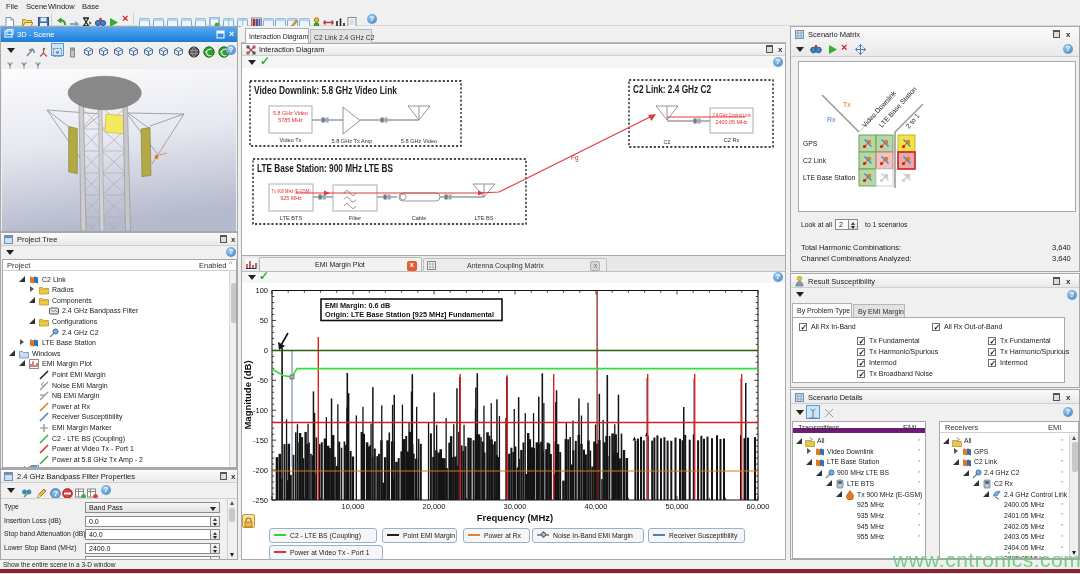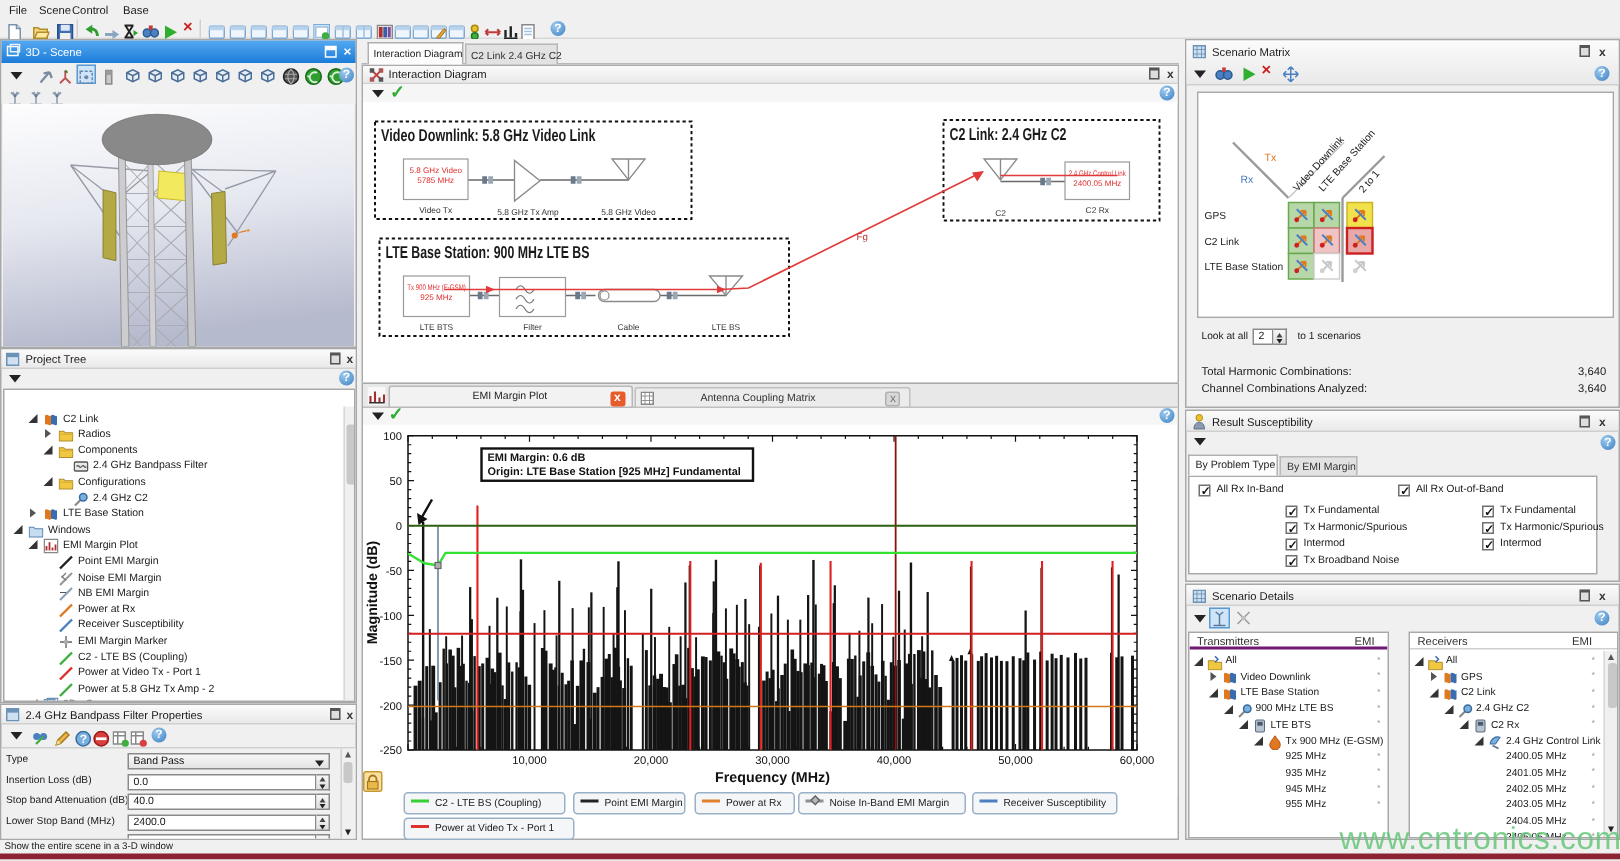--- a/index.html
+++ b/index.html
@@ -21,21 +21,21 @@
 .fld{position:absolute;background:#fff;border:1px solid #8a8a8a;font-size:7px;color:#111;line-height:9px;padding-left:3px;white-space:nowrap}
 .spn{position:absolute;width:9px;border:1px solid #8a8a8a;border-left:none;background:linear-gradient(#f8f8f8,#ddd)}
 .hlp{position:absolute;width:10px;height:10px;border-radius:50%;background:radial-gradient(circle at 35% 30%,#9ecbf0,#3a7fc0);color:#fff;font-size:8px;font-weight:bold;text-align:center;line-height:10px}
 .gchk{position:absolute;color:#2fae2f;font-size:12px;font-weight:bold}
 </style></head>
 <body>
 
 <div class="a" style="left:0;top:0;width:1080px;height:12px;background:#f0f0f0">
  <span class="a t7" style="left:6px;top:2px">File</span>
  <span class="a t7" style="left:26px;top:2px">Scene</span>
- <span class="a t7" style="left:48px;top:2px">Control</span>
+ <span class="a t7" style="left:48px;top:2px">Window</span>
  <span class="a t7" style="left:82px;top:2px">Base</span>
 </div>
 
 <div class="a" style="left:0;top:12px;width:1080px;height:14px;background:#f0f0f0;border-bottom:1px solid #d8d8d8" id="maintb">
     <div class="a" style="left:4px;top:2px;width:11px;height:11px;"><svg width="11" height="11" viewBox="0 0 11 11">
         <path d="M2 0.5h5l2.5 2.5v7.5h-7.5z" fill="#fff" stroke="#7a93ad"></path>
         <path d="M7 0.5v2.5h2.5" fill="#d6e4f2" stroke="#7a93ad"></path>
       </svg></div>
     <div class="a" style="left:22px;top:2px;width:11px;height:11px;"><svg width="11" height="11" viewBox="0 0 11 11">
         <path d="M0.5 2.5h3l1 1h5v6h-9z" fill="#f5d77a" stroke="#b08d2f"></path>
@@ -265,20 +265,25 @@
       </svg>
   <span class="a ttl" style="left:16px;top:2px">Project Tree</span>
   <div class="pin a" style="left:219px;top:2px"></div>
   <span class="a xbtn" style="left:230px;top:3px">x</span>
  </div>
  <div class="a" style="left:0;top:13px;width:236px;height:13px">
   <div class="arr a" style="left:5px;top:4px"></div>
   <div class="hlp" style="left:225px;top:1px">?</div>
  </div>
  <div class="a wbox" style="left:1px;top:26px;width:235px;height:209px;overflow:hidden">
+  <div class="a" style="left:0;top:0;width:233px;height:11px;background:#fff;border-bottom:1px solid #d0d0d0">
+   <span class="a t7" style="left:4px;top:1px;color:#333">Project</span>
+   <span class="a t7" style="left:196px;top:1px;color:#333">Enabled</span>
+   <span class="a" style="left:226px;top:0px;font-size:7px;color:#888">^</span>
+  </div>
   <div class="a" style="left:0;top:11px;width:226px;height:197px" id="ptree">
         <div class="arrE a" style="left:16px;top:4.5px"></div>
         <svg class="a" width="10" height="10" viewBox="0 0 10 10" style="left:26px;top:3.5px">
           <path d="M1 9V2c2-1.5 3 1.5 4 0v6c-1 1.5-2-1-4 0z" fill="#e07820"></path>
           <path d="M5 9V2c2-1.5 3 1.5 4 0v6c-1 1.5-2-1-4 0z" fill="#3a6db0"></path>
         </svg>
         <span class="a t7" style="left:39px;top:4.5px;font-size:7px">C2 Link</span>
         <div class="arrR a" style="left:27px;top:15.1px"></div>
         <svg class="a" width="10" height="10" viewBox="0 0 10 10" style="left:36px;top:14.1px">
           <path d="M0.5 2.5h3l1 1h5v5.5h-9z" fill="#f0c840" stroke="#b08d2f" stroke-width="0.7"></path>
@@ -1018,21 +1023,21 @@
       <div class="a" style="left:15px;top:1px;width:14px;height:14px;background:#cfe4f8;border:1px solid #5a9ad0"><svg width="12" height="12" viewBox="0 0 12 12">
           <path d="M2 10h8M6 10V3M6 3L3.5 1M6 3l2.5-2" stroke="#5a7a9a" fill="none"></path>
         </svg></div>
       <div class="a" style="left:32px;top:1px;width:14px;height:14px"><svg width="12" height="12" viewBox="0 0 12 12">
           <path d="M6 6L2 2m4 4L10 2M6 6L2 10m4-4l4 4" stroke="#9a9a9a" fill="none"></path>
           <circle cx="6" cy="6" r="1.5" fill="#c0c0c0"></circle>
         </svg></div>
       <div class="hlp" style="left:272px;top:3px">?</div>
     </div>
     <div class="a wbox" style="left:1px;top:31px;width:134px;height:138px;overflow:hidden">
-      <div class="a" style="left:0;top:0;width:132px;height:11px;border-bottom:2px solid #701a75;background:#fff">
+      <div class="a" style="left:0;top:0;width:132px;height:11px;border-bottom:5px solid #701a75;background:#fff">
         <span class="a t7" style="left:5px;top:1px;color:#333">Transmitters</span>
         <span class="a t7" style="left:110px;top:1px;color:#333">EMI</span>
       </div>
       <div class="arrE a" style="left:3px;top:15.5px"></div>
       <svg class="a" width="10" height="10" viewBox="0 0 10 10" style="left:12px;top:14.5px">
         <path d="M0.5 3.5h4l1 1h4v5h-9z" fill="#f0c840" stroke="#b08d2f" stroke-width="0.7"></path>
         <path d="M5 0.5l2 2-2 2" stroke="#3a6db0" fill="none"></path>
       </svg>
       <span class="a" style="left:24px;top:15.0px;font-size:6.8px;color:#1a1a1a;white-space:nowrap">All</span>
       <span class="a" style="left:125px;top:15.5px;font-size:6px;color:#999">*</span>

